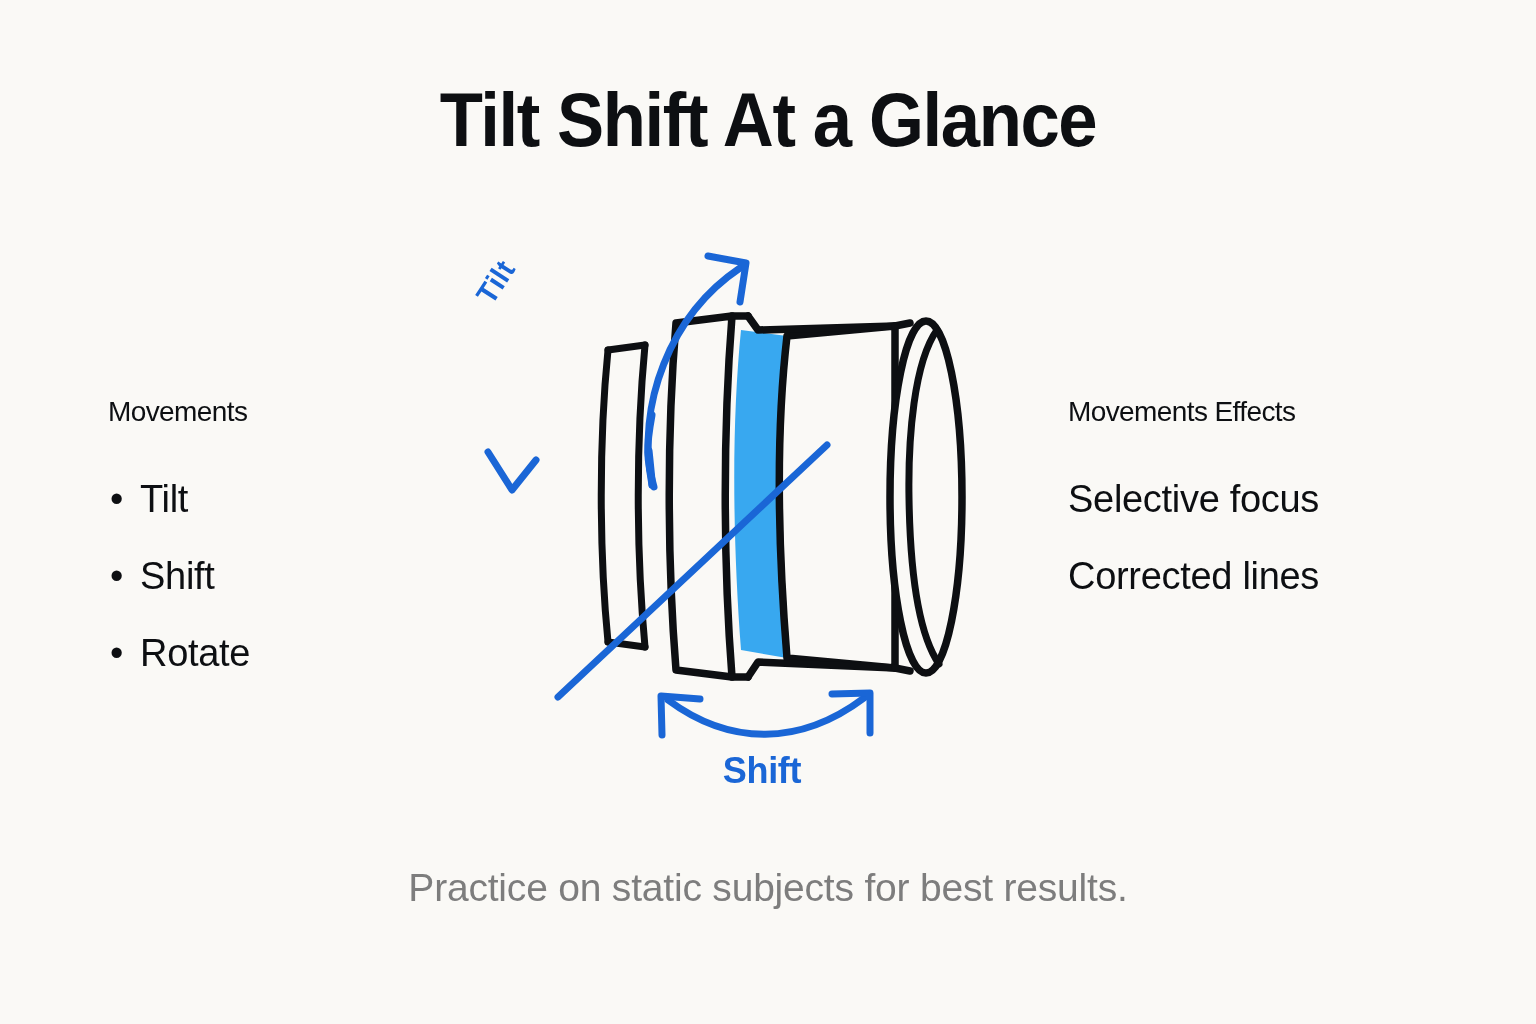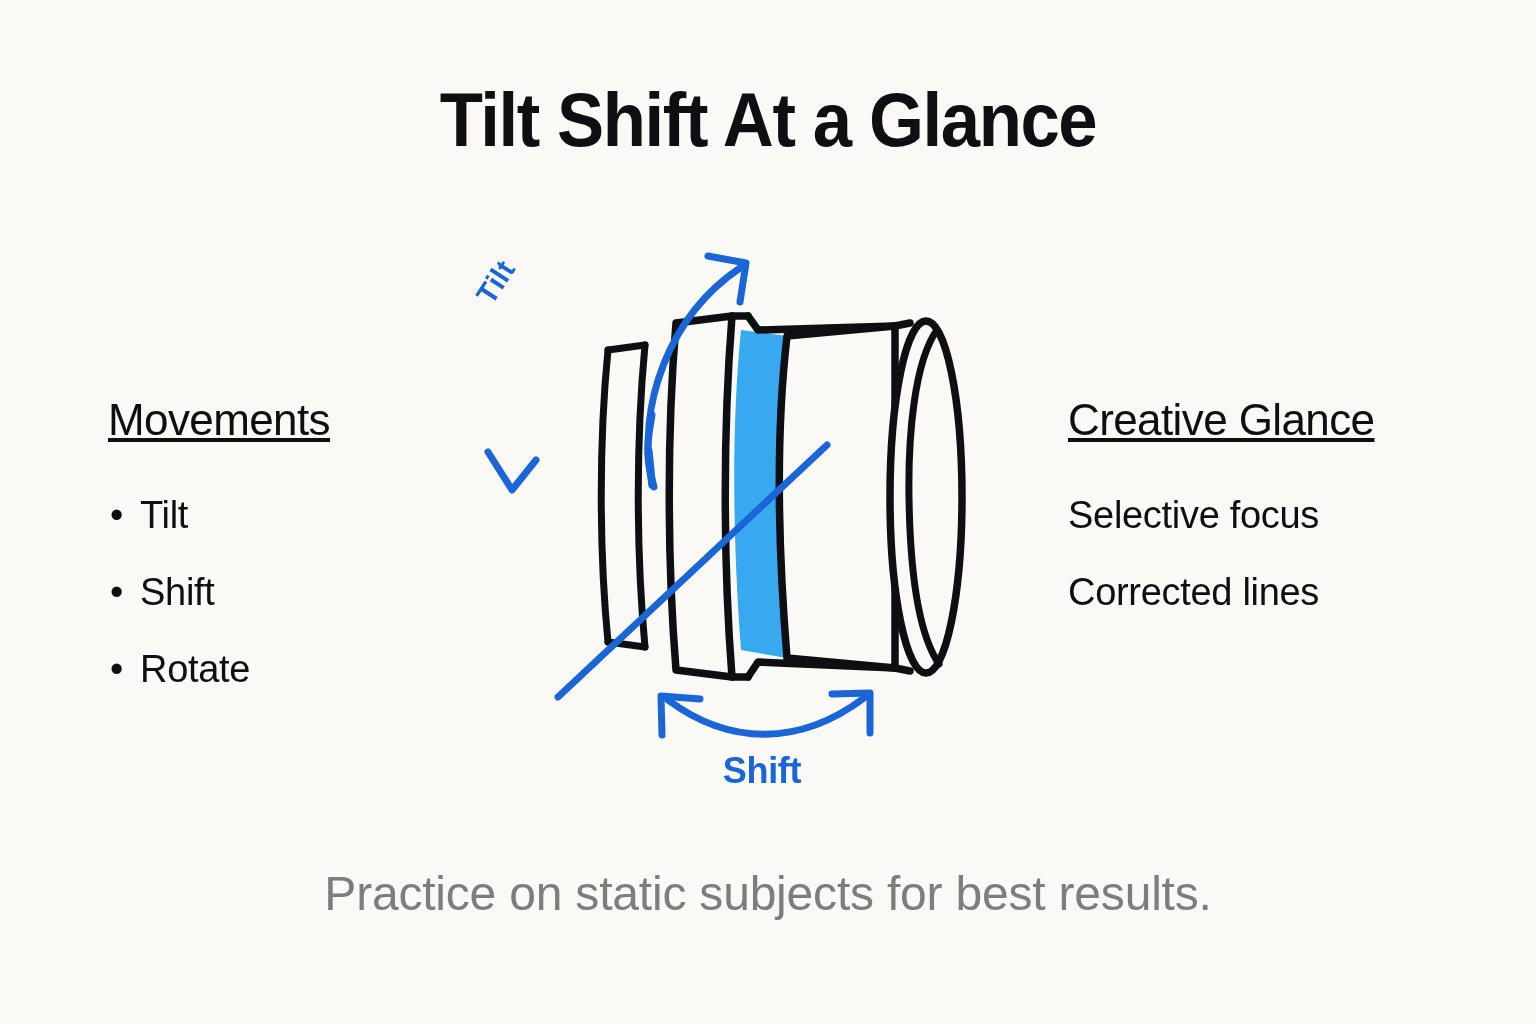--- a/index.html
+++ b/index.html
@@ -42,27 +42,26 @@
 
   
   .column {
     position: absolute;
     color: #0d0f12;
   }
   .column.left  { left: 108px; top: 398px; width: 330px; text-align: left; }
   .column.right { left: 1068px; top: 398px; width: 420px; text-align: left; }
 
   .col-heading {
-    font-size: 44px;
+    font-size: 28px;
     font-weight: normal;
     letter-spacing: -0.6px;
     color: #0d0f12;
     line-height: 1.0;
     white-space: nowrap;
-    text-decoration: underline;
   }
 
   .col-list {
     list-style: none;
     margin: 0;
     padding: 0;
     margin-top: 54px;
   }
   .col-list li {
     font-size: 38px;
@@ -84,21 +83,21 @@
     line-height: 1.0;
   }
 
   
   .caption {
     position: absolute;
     left: 0;
     top: 866px;
     width: 1536px;
     text-align: center;
-    font-size: 48px;
+    font-size: 39px;
     font-weight: normal;
     letter-spacing: -0.2px;
     color: #7d7d7d;
     white-space: nowrap;
   }
 
   
   .diagram {
     position: absolute;
     left: 440px;
@@ -229,21 +228,21 @@
         <span>Shift</span>
       </li>
       <li>
         <span class="bullet">•</span>
         <span>Rotate</span>
       </li>
     </ul>
   </div>
 
   <div class="column right">
-    <div class="col-heading">Creative Glance</div>
+    <div class="col-heading">Movements Effects</div>
     <ul class="col-list">
       <li>
         <span>Selective focus</span>
       </li>
       <li>
         <span>Corrected lines</span>
       </li>
     </ul>
   </div>
 

